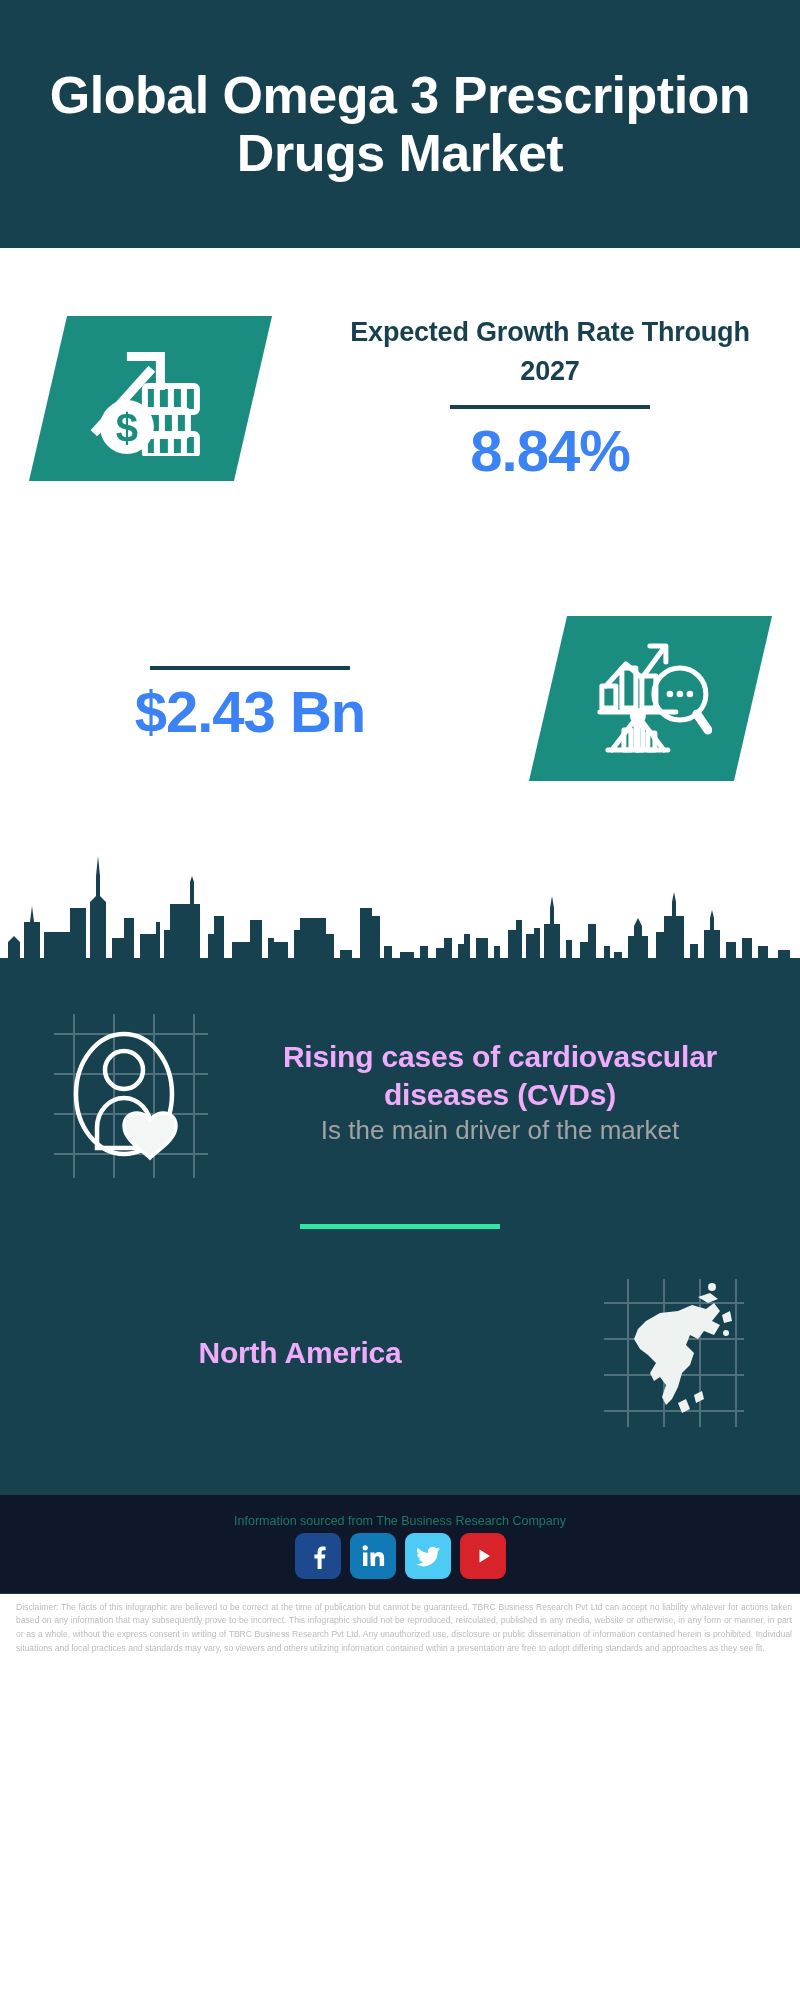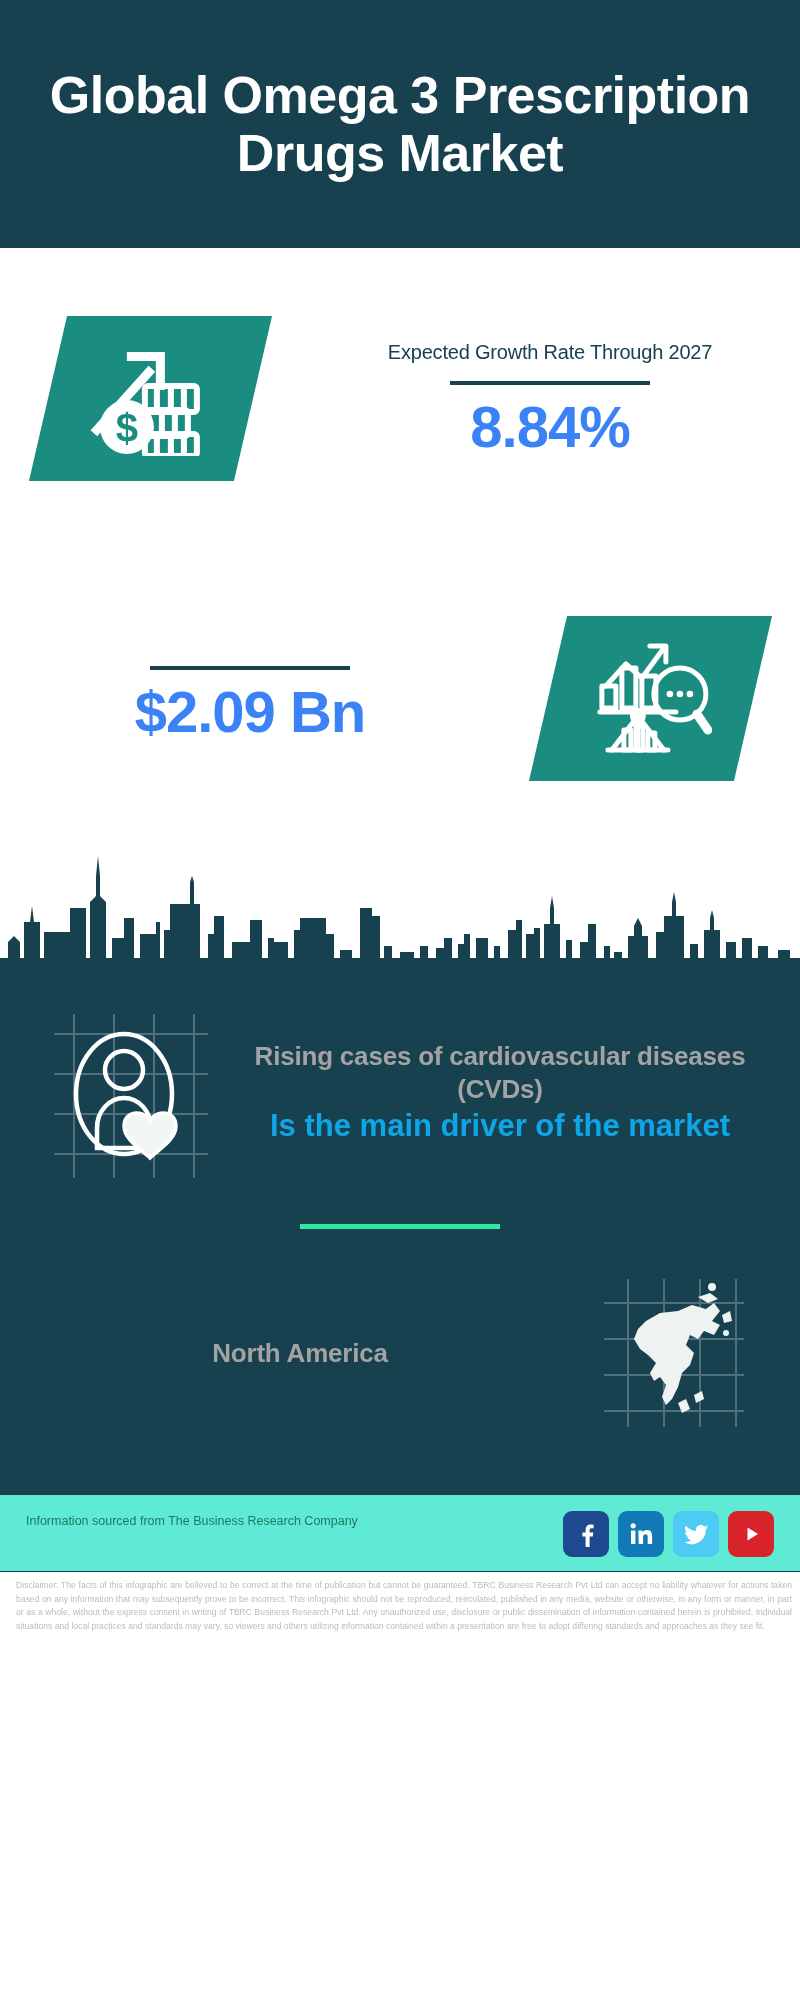--- a/index.html
+++ b/index.html
@@ -59,22 +59,22 @@
   }
   .para > .glyph { transform:skewX(13deg); }
 
   .text-cell {
     flex:1;
     text-align:center;
     padding:0 18px;
   }
   .stat-title {
     color:#17414f;
-    font-size:20px;
-    font-weight:normal;
+    font-size:27px;
+    font-weight:bold;
     line-height:1.45;
     letter-spacing:-0.2px;
   }
   .rule {
     width:200px;
     height:4px;
     background:#17414f;
     margin:14px auto 10px;
   }
   .stat-value {
@@ -102,45 +102,47 @@
   .info-row.reverse { flex-direction:row-reverse;justify-content:center; }
   .info-icon {
     width:200px;
     flex:none;
     display:flex;
     align-items:center;
     justify-content:center;
   }
   .info-text { flex:1; text-align:center; padding:0 6px; }
   .info-head {
-    color:#a3a3a3;
-    font-size:26px;
+    color:#f0abfc;
+    font-size:30px;
     font-weight:bold;
     line-height:1.28;
     letter-spacing:-0.2px;
   }
   .info-sub {
-    color:#0ea5e9;
-    font-size:31px;
+    color:#a3a3a3;
+    font-size:26px;
     line-height:1.3;
-    font-weight:bold;
+    font-weight:normal;
   }
   .green-divider {
     width:200px;
     height:5px;
     background:#2fe6a2;
     margin:34px auto 40px;
   }
 
   
   .footer {
-    background:#5eead4;
+    background:#0f172a;
     border-top:2px solid #17414f;
     display:flex;
+    align-items:center;
     padding:16px 26px 14px;
+    flex-direction:column;
   }
   .source-text { flex:1; }
   .source-text div {
     color:#1f7a63;
     font-size:12.5px;
     line-height:1.75;
   }
   .socials { display:flex; gap:9px; align-items:center; }
   .soc {
     width:46px; height:46px;
@@ -226,21 +228,21 @@
               <circle cx="80" cy="56" r="3.3"></circle>
               <circle cx="90" cy="56" r="3.3"></circle>
               <circle cx="100" cy="56" r="3.3"></circle>
             </g>
           </svg>
         </span>
       </div>
     </div>
     <div class="text-cell">
       <div class="rule"></div>
-      <div class="stat-value">$2.09 Bn</div>
+      <div class="stat-value">$2.43 Bn</div>
     </div>
   </div>
 </div>
 
 <svg class="skyline" viewBox="0 0 800 130" preserveAspectRatio="none">
   <path fill="#17414f" d="M0 130 V112 H8 V96 L14 90 L20 96 V112 H24 V76 H30 L32 60 L34 76 H40 V112 H44 V86 H70 V62 H86 V112 H90 V56 L96 50 V30 L98 10 L100 30 V50 L106 56 V112 H112 V92 H124 V72 H134 V112 H140 V88 H156 V76 H160 V112 H164 V84 H170 V58 H190 V36 L192 30 L194 36 V58 H200 V112 H208 V88 H214 V70 H224 V112 H232 V96 H250 V74 H262 V112 H268 V92 H274 V96 H288 V112 H294 V84 H300 V72 H326 V88 H334 V112 H340 V104 H352 V112 H360 V62 H372 V70 H380 V112 H384 V100 H392 V112 H400 V106 H414 V112 H420 V100 H428 V112 H436 V102 H444 V92 H452 V112 H458 V98 H464 V88 H470 V112 H476 V92 H488 V112 H494 V100 H500 V112 H508 V84 H516 V74 H522 V112 H526 V88 H534 V82 H540 V112 H544 V78 H550 V62 L552 50 L554 62 V78 H560 V112 H566 V94 H572 V112 H580 V96 H588 V78 H596 V112 H604 V100 H610 V112 H614 V106 H622 V112 H628 V90 H634 V80 L638 72 L642 80 V90 H648 V112 H656 V86 H664 V70 H672 V56 L674 46 L676 56 V70 H684 V112 H690 V98 H698 V112 H704 V84 H710 V72 L712 64 L714 72 V84 H720 V112 H726 V96 H736 V112 H742 V92 H752 V112 H758 V100 H768 V112 H778 V104 H790 V112 H800 V130 Z"></path>
 </svg>
 
 <div class="dark-zone">
 

